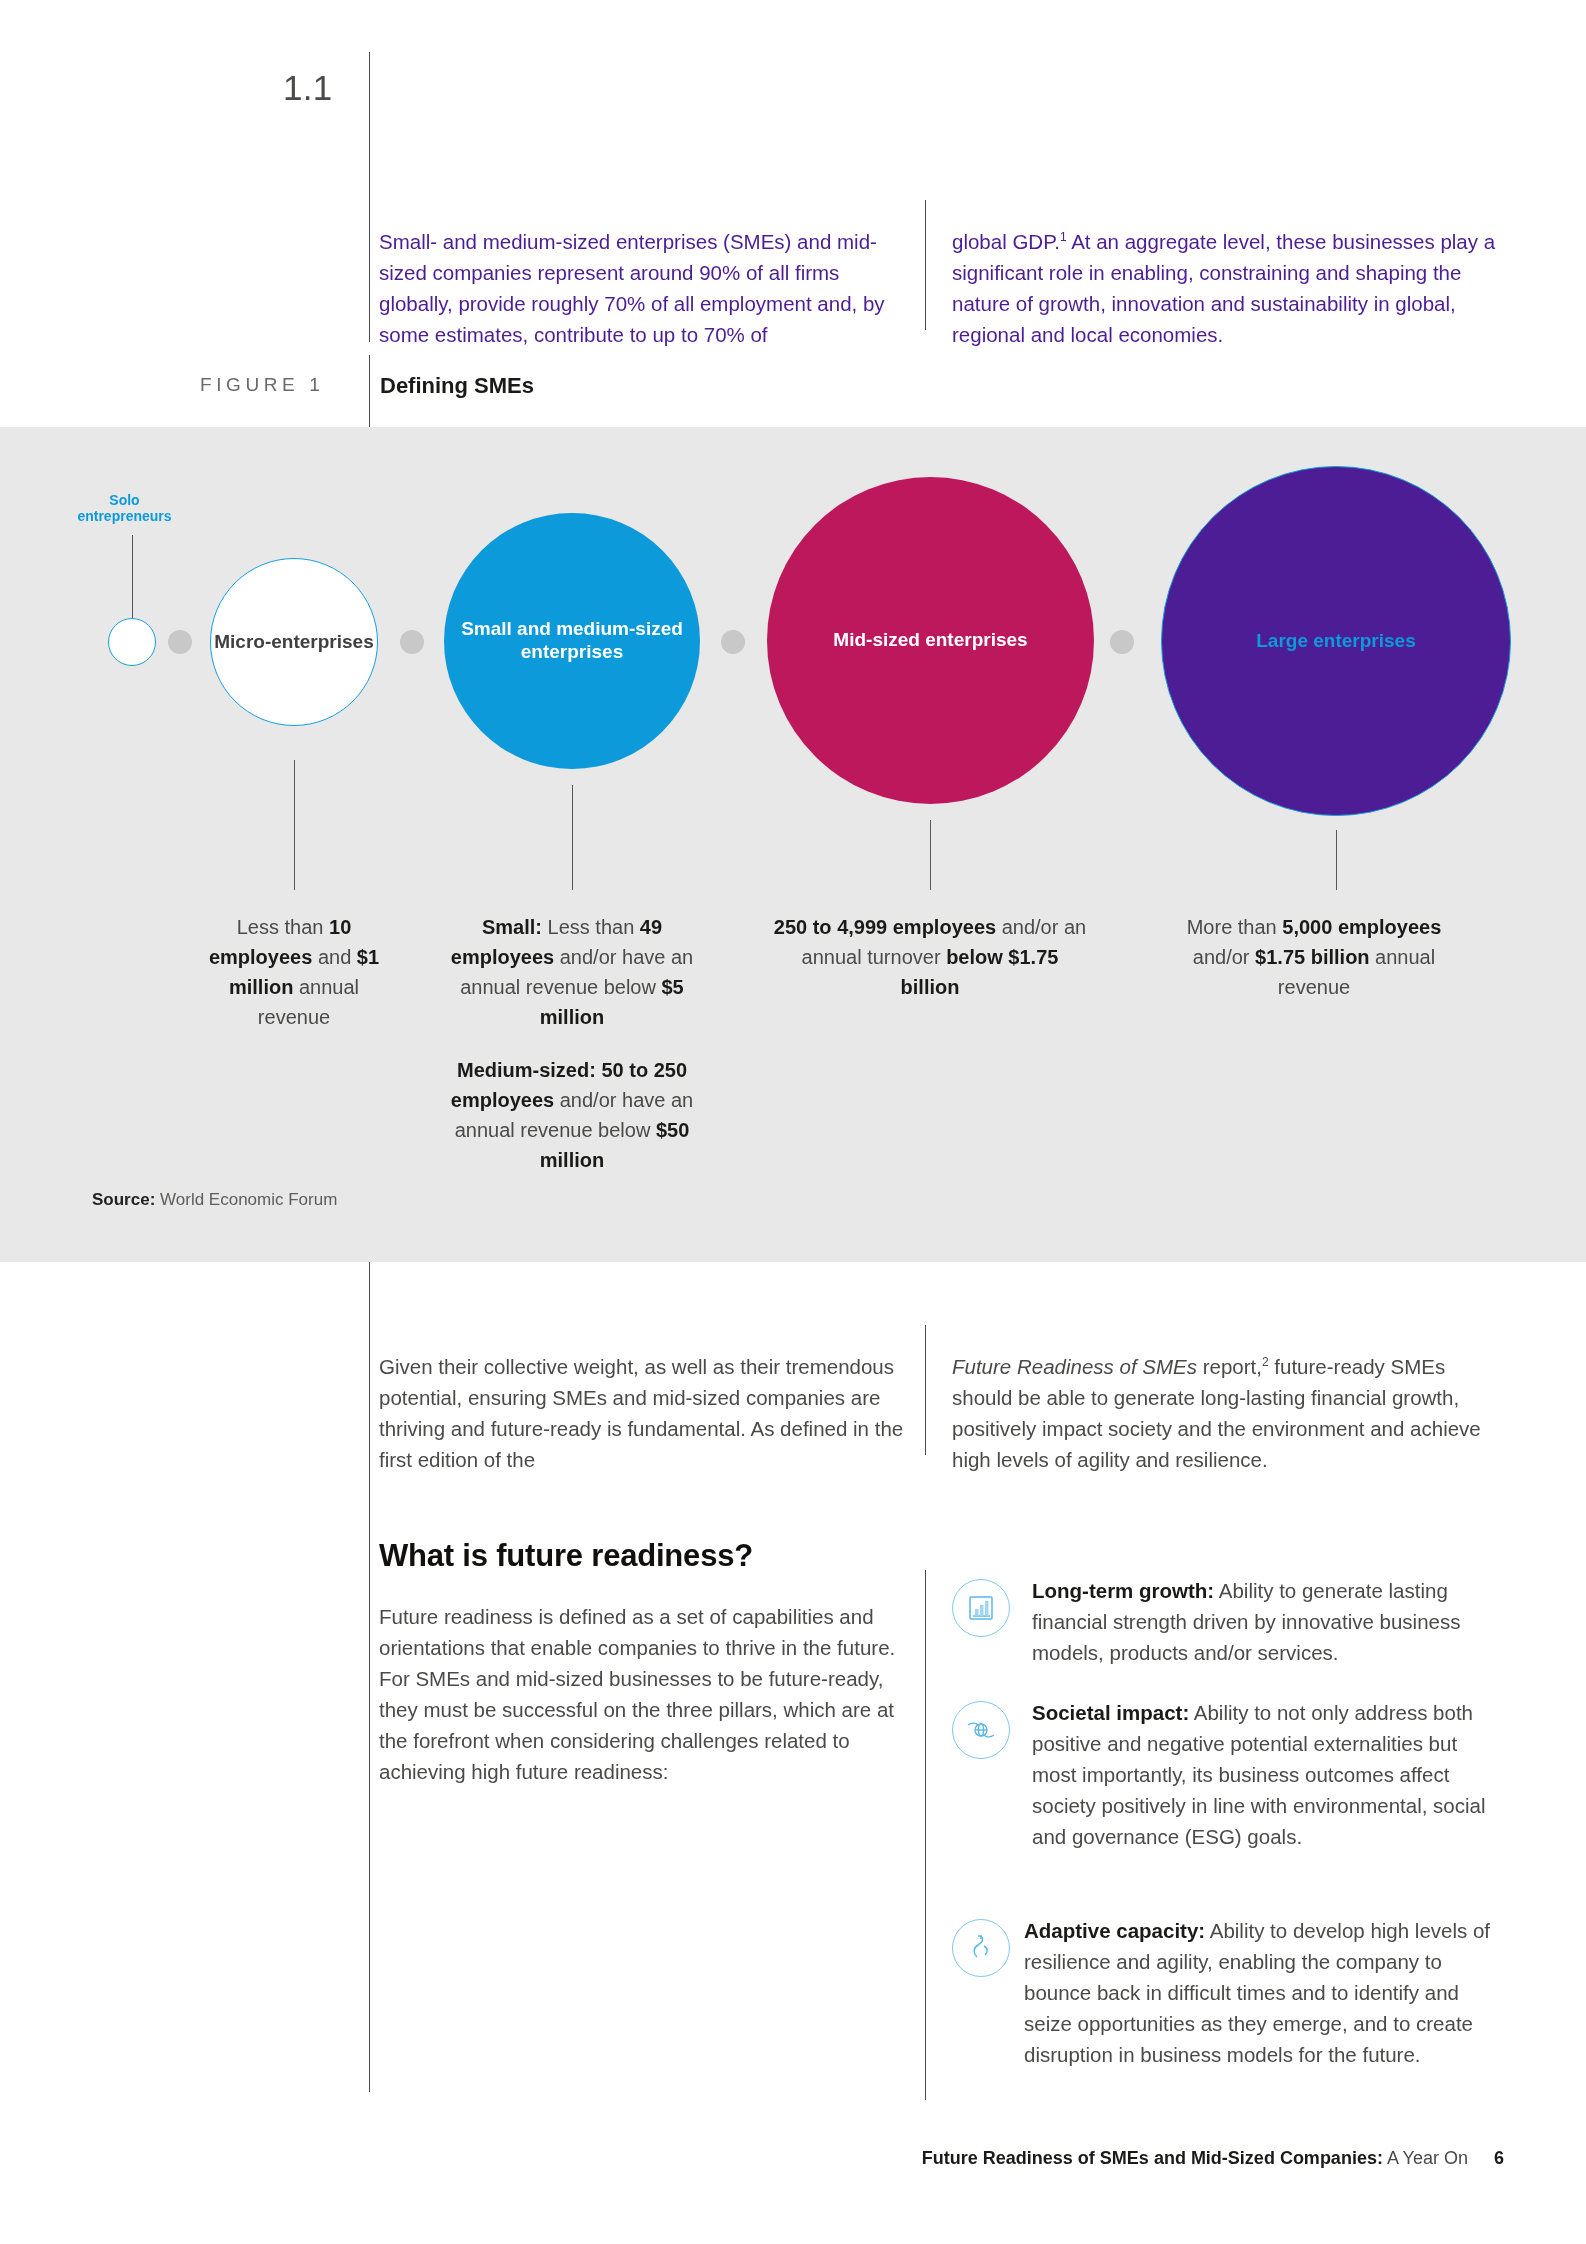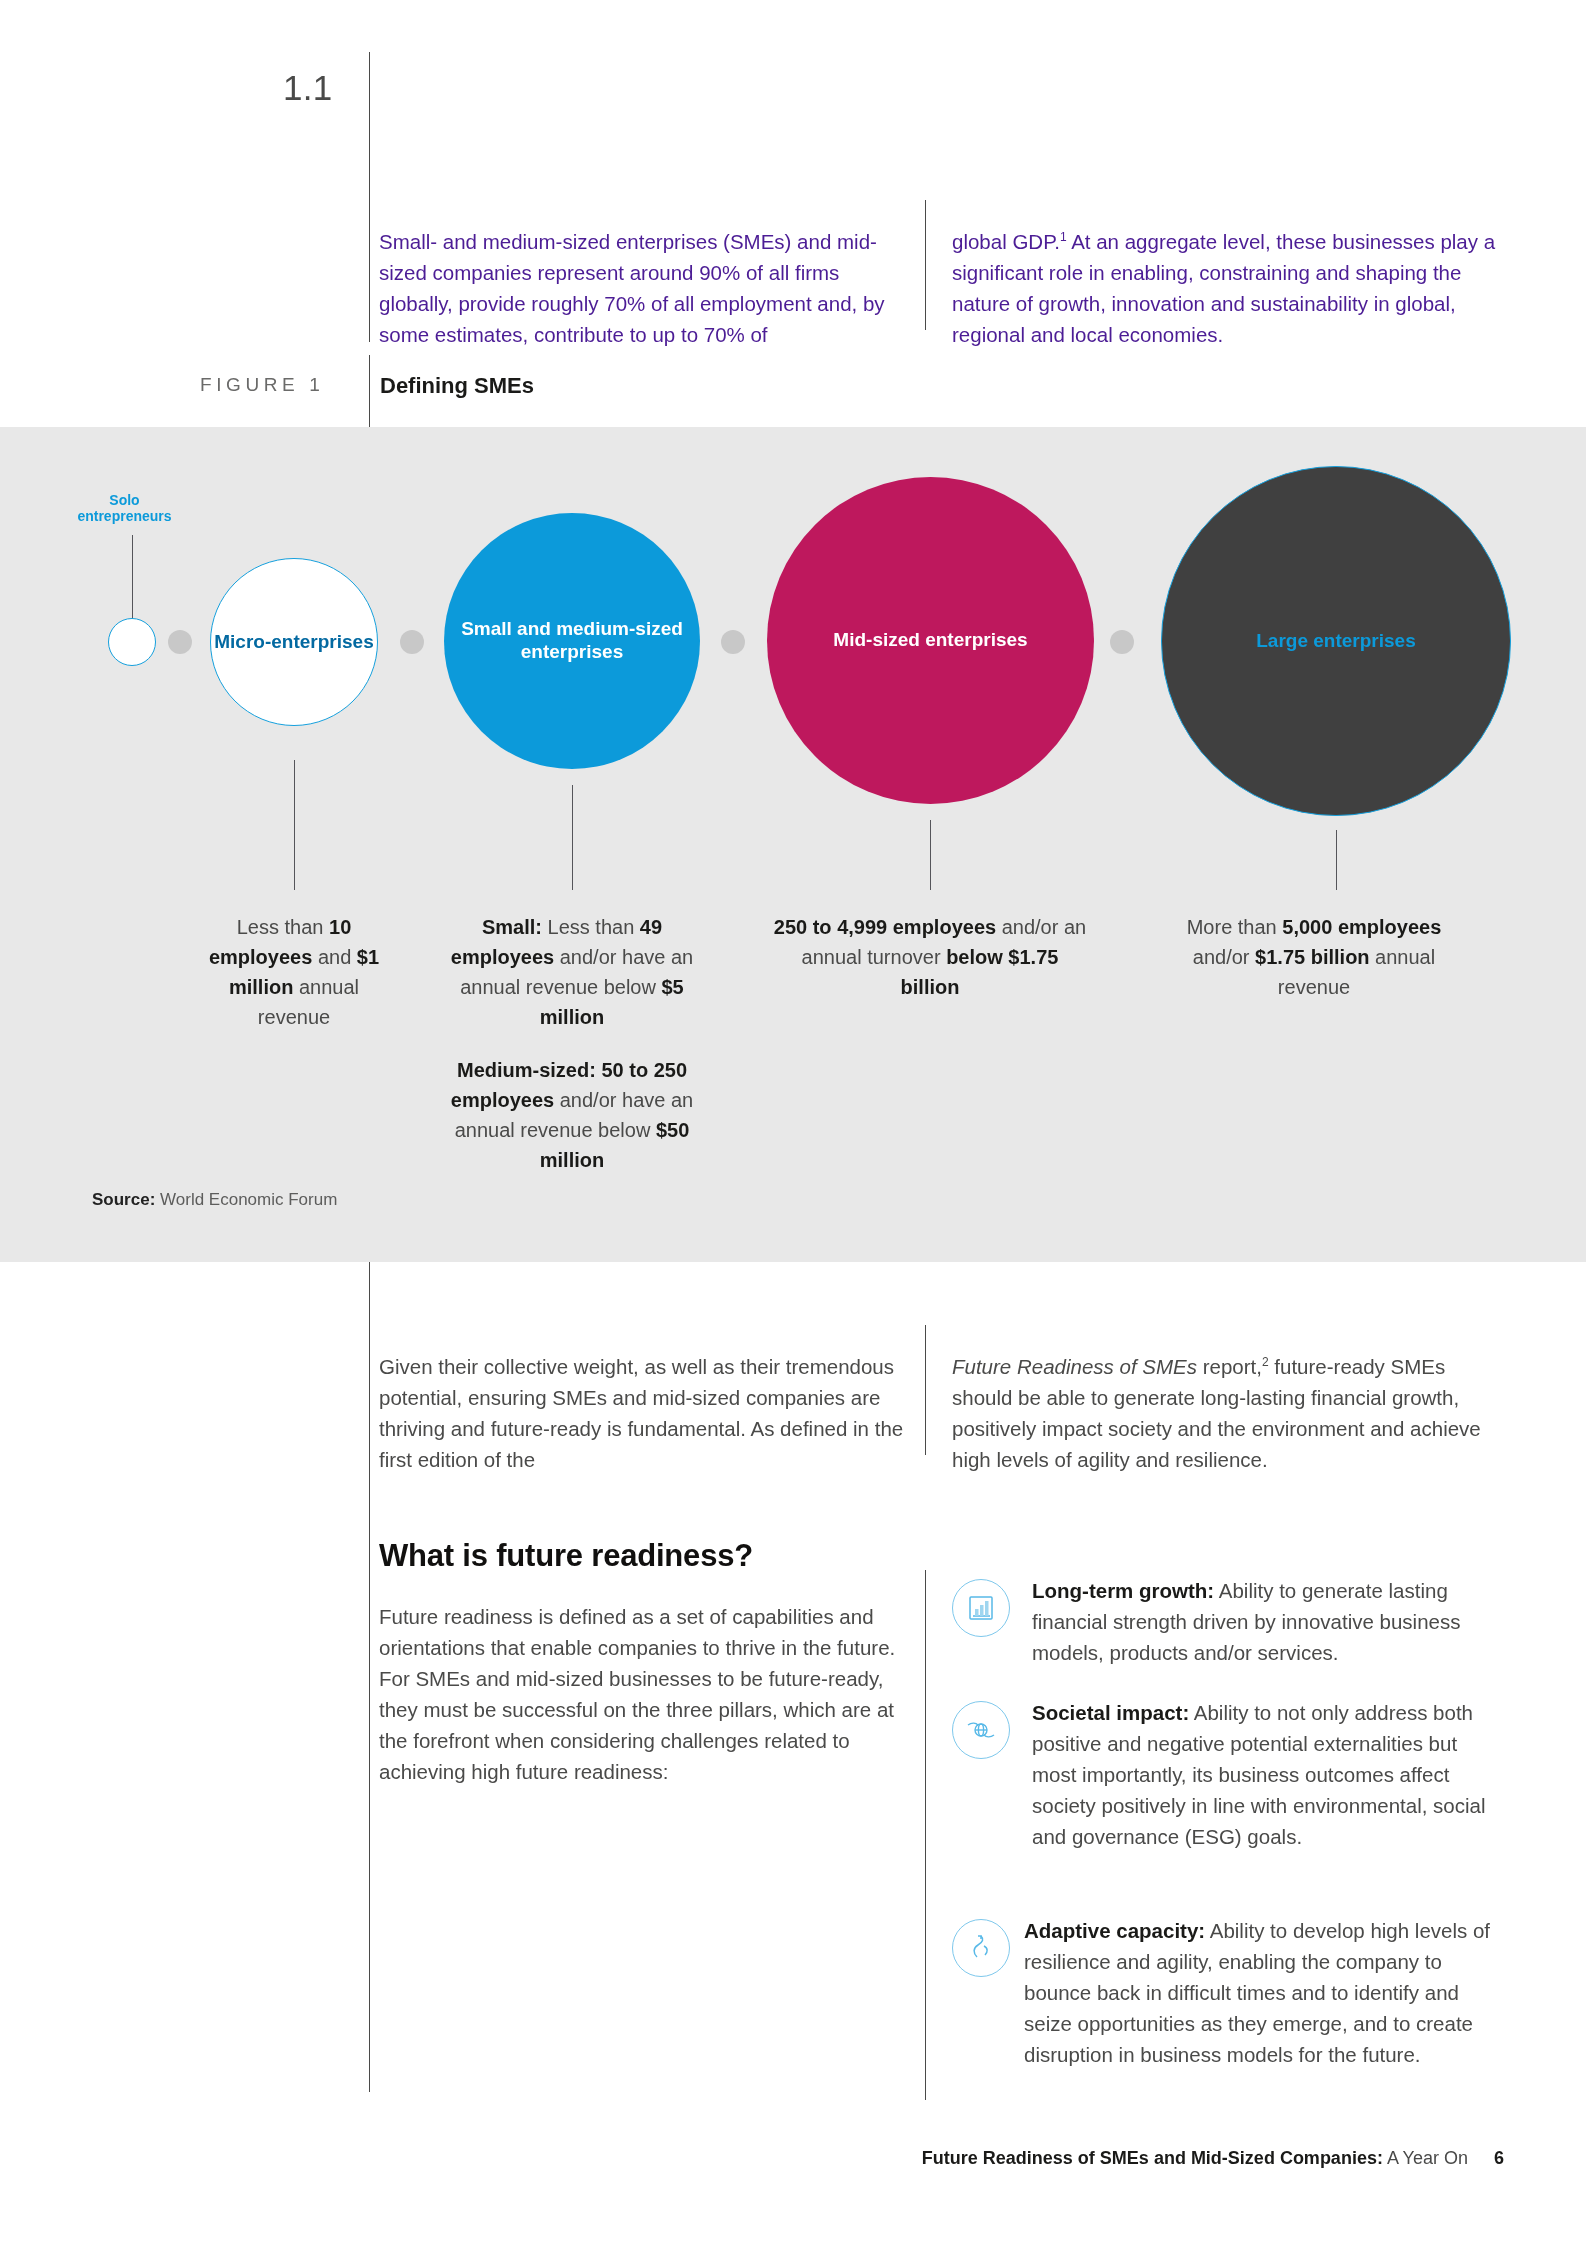--- a/index.html
+++ b/index.html
@@ -111,41 +111,41 @@
     left: 108px; top: 618px;
     width: 48px; height: 48px;
     background: #ffffff;
     border: 1.6px solid #15a0dd;
   }
   .c-micro {
     left: 210px; top: 558px;
     width: 168px; height: 168px;
     background: #ffffff;
     border: 1.6px solid #15a0dd;
-    color: #0369a1;
+    color: #404040;
     font-size: 19px;
   }
   .c-sme {
     left: 444px; top: 513px;
     width: 256px; height: 256px;
     background: #0c9ada;
     color: #ffffff;
     font-size: 19px;
   }
   .c-mid {
     left: 767px; top: 477px;
     width: 327px; height: 327px;
     background: #be185d;
     color: #ffffff;
     font-size: 19px;
   }
   .c-large {
     left: 1161px; top: 466px;
     width: 350px; height: 350px;
-    background: #404040;
+    background: #4c1d95;
     border: 1.6px solid #15a0dd;
     color: #0c9ada;
     font-size: 19px;
   }
 
   .dot {
     position: absolute;
     width: 24px; height: 24px;
     border-radius: 50%;
     background: #c8c8c8;

